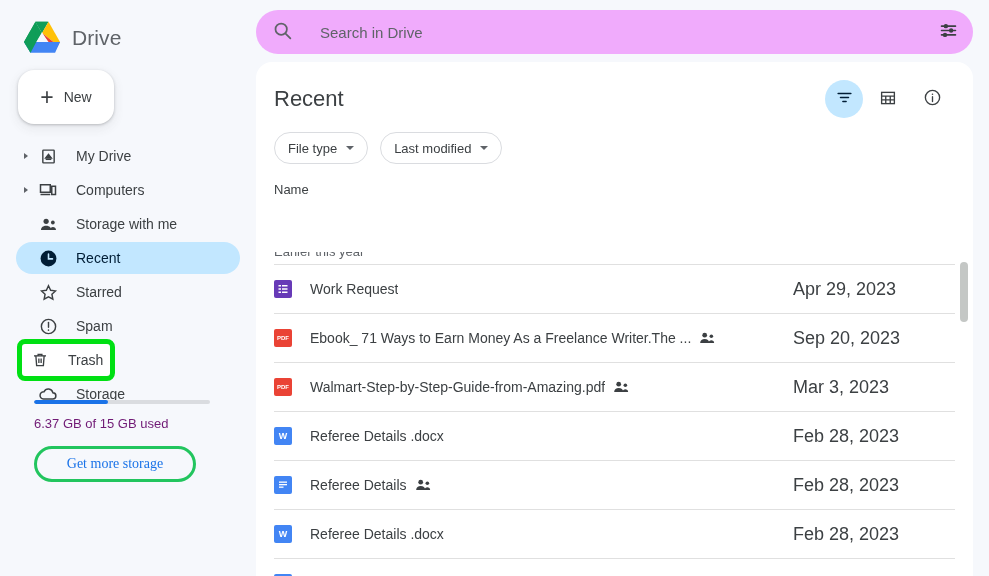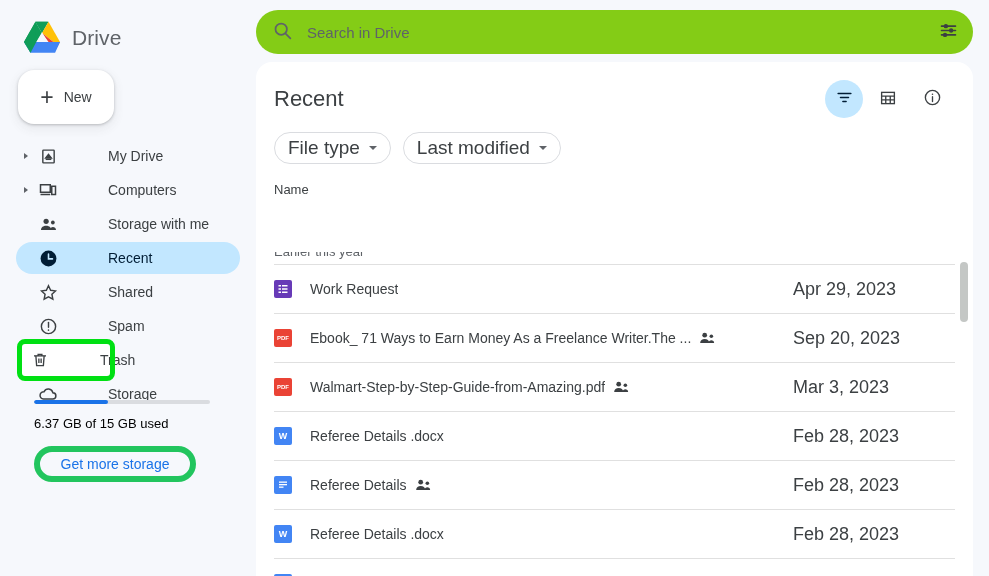--- a/index.html
+++ b/index.html
@@ -24,21 +24,21 @@
     display: flex; align-items: center; justify-content: center; gap: 10px;
     cursor: pointer;
   }
   .new-plus { font-size: 23px; color: #3c4043; line-height: 1; font-weight: 400; }
   .new-label { font-size: 14px; color: #3c4043; }
 
   .nav { margin-top: 16px; }
   .nav-item {
     position: relative; display: flex; align-items: center;
     height: 32px; margin: 2px 16px 2px 16px; padding-left: 22px;
-    border-radius: 0 16px 16px 0; cursor: pointer; gap: 32px;
+    border-radius: 0 16px 16px 0; cursor: pointer;
   }
   .nav-item .caret {
     position: absolute; left: 8px; top: 50%; transform: translateY(-50%);
     width: 0; height: 0; border-left: 4px solid #5f6368;
     border-top: 3.5px solid transparent; border-bottom: 3.5px solid transparent;
   }
   .nav-icon { width: 20px; height: 20px; flex: 0 0 20px; display: flex; align-items: center; justify-content: center; }
   .nav-label { font-size: 14px; color: #3c4043; margin-left: 18px; white-space: nowrap; }
   .nav-item.active { background: #c2e7ff; border-radius: 16px; }
   .nav-item.active .nav-label { color: #001d35; }
@@ -51,32 +51,32 @@
     margin-left: 22px;
     margin-right: auto;
     width: 88px;
     padding-left: 8px;
     height: 32px;
   }
 
   .storage { position: absolute; top: 400px; left: 34px; width: 196px; }
   .storage-track { width: 176px; height: 4px; background: #dadce0; border-radius: 2px; overflow: hidden; }
   .storage-fill { height: 4px; background: #1a73e8; border-radius: 2px; width: 42%; }
-  .storage-text { font-size: 13px; color: #000000; margin-top: 12px; }
+  .storage-text { font-size: 13px; color: #701a75; margin-top: 12px; }
   .storage-btn {
-    margin-top: 15px; height: 36px; width: 162px; border: 6px solid #22c55e;
+    margin-top: 15px; height: 36px; width: 162px; border: 3px solid #22c55e;
     border-radius: 18px; background: transparent; color: #1a73e8; font-size: 14px;
-    cursor: pointer; font-family: Liberation Sans, sans-serif;
+    cursor: pointer; font-family: Liberation Serif, serif;
   }
 
   
   .main { flex: 1; display: flex; flex-direction: column; height: 576px; background: #f6f8fc; }
   .searchbar {
-    margin: 10px 16px 0 0; height: 44px; background: #84cc16; border-radius: 22px;
-    display: flex; align-items: center; padding: 0 14px 0 16px;
+    margin: 10px 16px 0 0; height: 44px; background: #f0abfc; border-radius: 22px;
+    display: flex; align-items: center; padding: 0 14px 0 16px; gap: 13px;
   }
   .search-input {
     flex: 1; border: none; outline: none; background: transparent;
     font-size: 15px; color: #3c4043; margin-left: 14px;
     font-family: "Liberation Sans", sans-serif;
   }
   .search-input::placeholder { color: #5f6368; }
 
   .content {
     flex: 1; margin: 8px 16px 0 0; background: #fff;
@@ -89,21 +89,21 @@
     width: 38px; height: 38px; border-radius: 50%; border: none; background: transparent;
     display: flex; align-items: center; justify-content: center; cursor: pointer;
   }
   .icon-btn.on { background: #c2e7ff; }
 
   .chips { display: flex; gap: 12px; padding: 14px 0 0 18px; }
   .chip {
     height: 32px; border: 1px solid #dadce0; border-radius: 16px; background: #fff;
     display: flex; align-items: center; gap: 9px; padding: 0 13px; cursor: pointer;
   }
-  .chip-label { font-size: 19px; color: #3c4043; }
+  .chip-label { font-size: 13px; color: #3c4043; }
   .chip-caret { width: 0; height: 0; border-top: 4.5px solid #5f6368; border-left: 4.5px solid transparent; border-right: 4.5px solid transparent; }
 
   .col-head { padding: 18px 0 6px 18px; font-size: 13px; color: #3c4043; }
 
   .list-scroll {
     position: absolute; top: 190px; left: 0; right: 0; bottom: 0; overflow: hidden;
   }
   .group-label { font-size: 13px; color: #5f6368; padding-left: 18px; margin-top: -8px; }
   .sep { height: 1px; background: #e0e0e0; margin: 5px 18px 0 18px; }
 
@@ -201,21 +201,21 @@
         </span>
         <span class="nav-label">Recent</span>
       </div>
 
       <div class="nav-item">
         <span class="nav-icon">
           <svg width="19" height="19" viewBox="0 0 24 24" fill="none" stroke="#3c4043" stroke-width="1.8">
             <path d="M12 3.5l2.7 5.7 6.1.8-4.5 4.2 1.2 6.1L12 17.4 6.5 20.3l1.2-6.1L3.2 10l6.1-.8z"></path>
           </svg>
         </span>
-        <span class="nav-label">Shared</span>
+        <span class="nav-label">Starred</span>
       </div>
 
       <div class="nav-item">
         <span class="nav-icon">
           <svg width="19" height="19" viewBox="0 0 24 24" fill="none" stroke="#3c4043" stroke-width="1.8">
             <circle cx="12" cy="12" r="9"></circle>
               <path d="M12 7v6" stroke-linecap="round"></path>
               <circle cx="12" cy="16.6" r="1" fill="#3c4043" stroke="none"></circle>
           </svg>
         </span>

